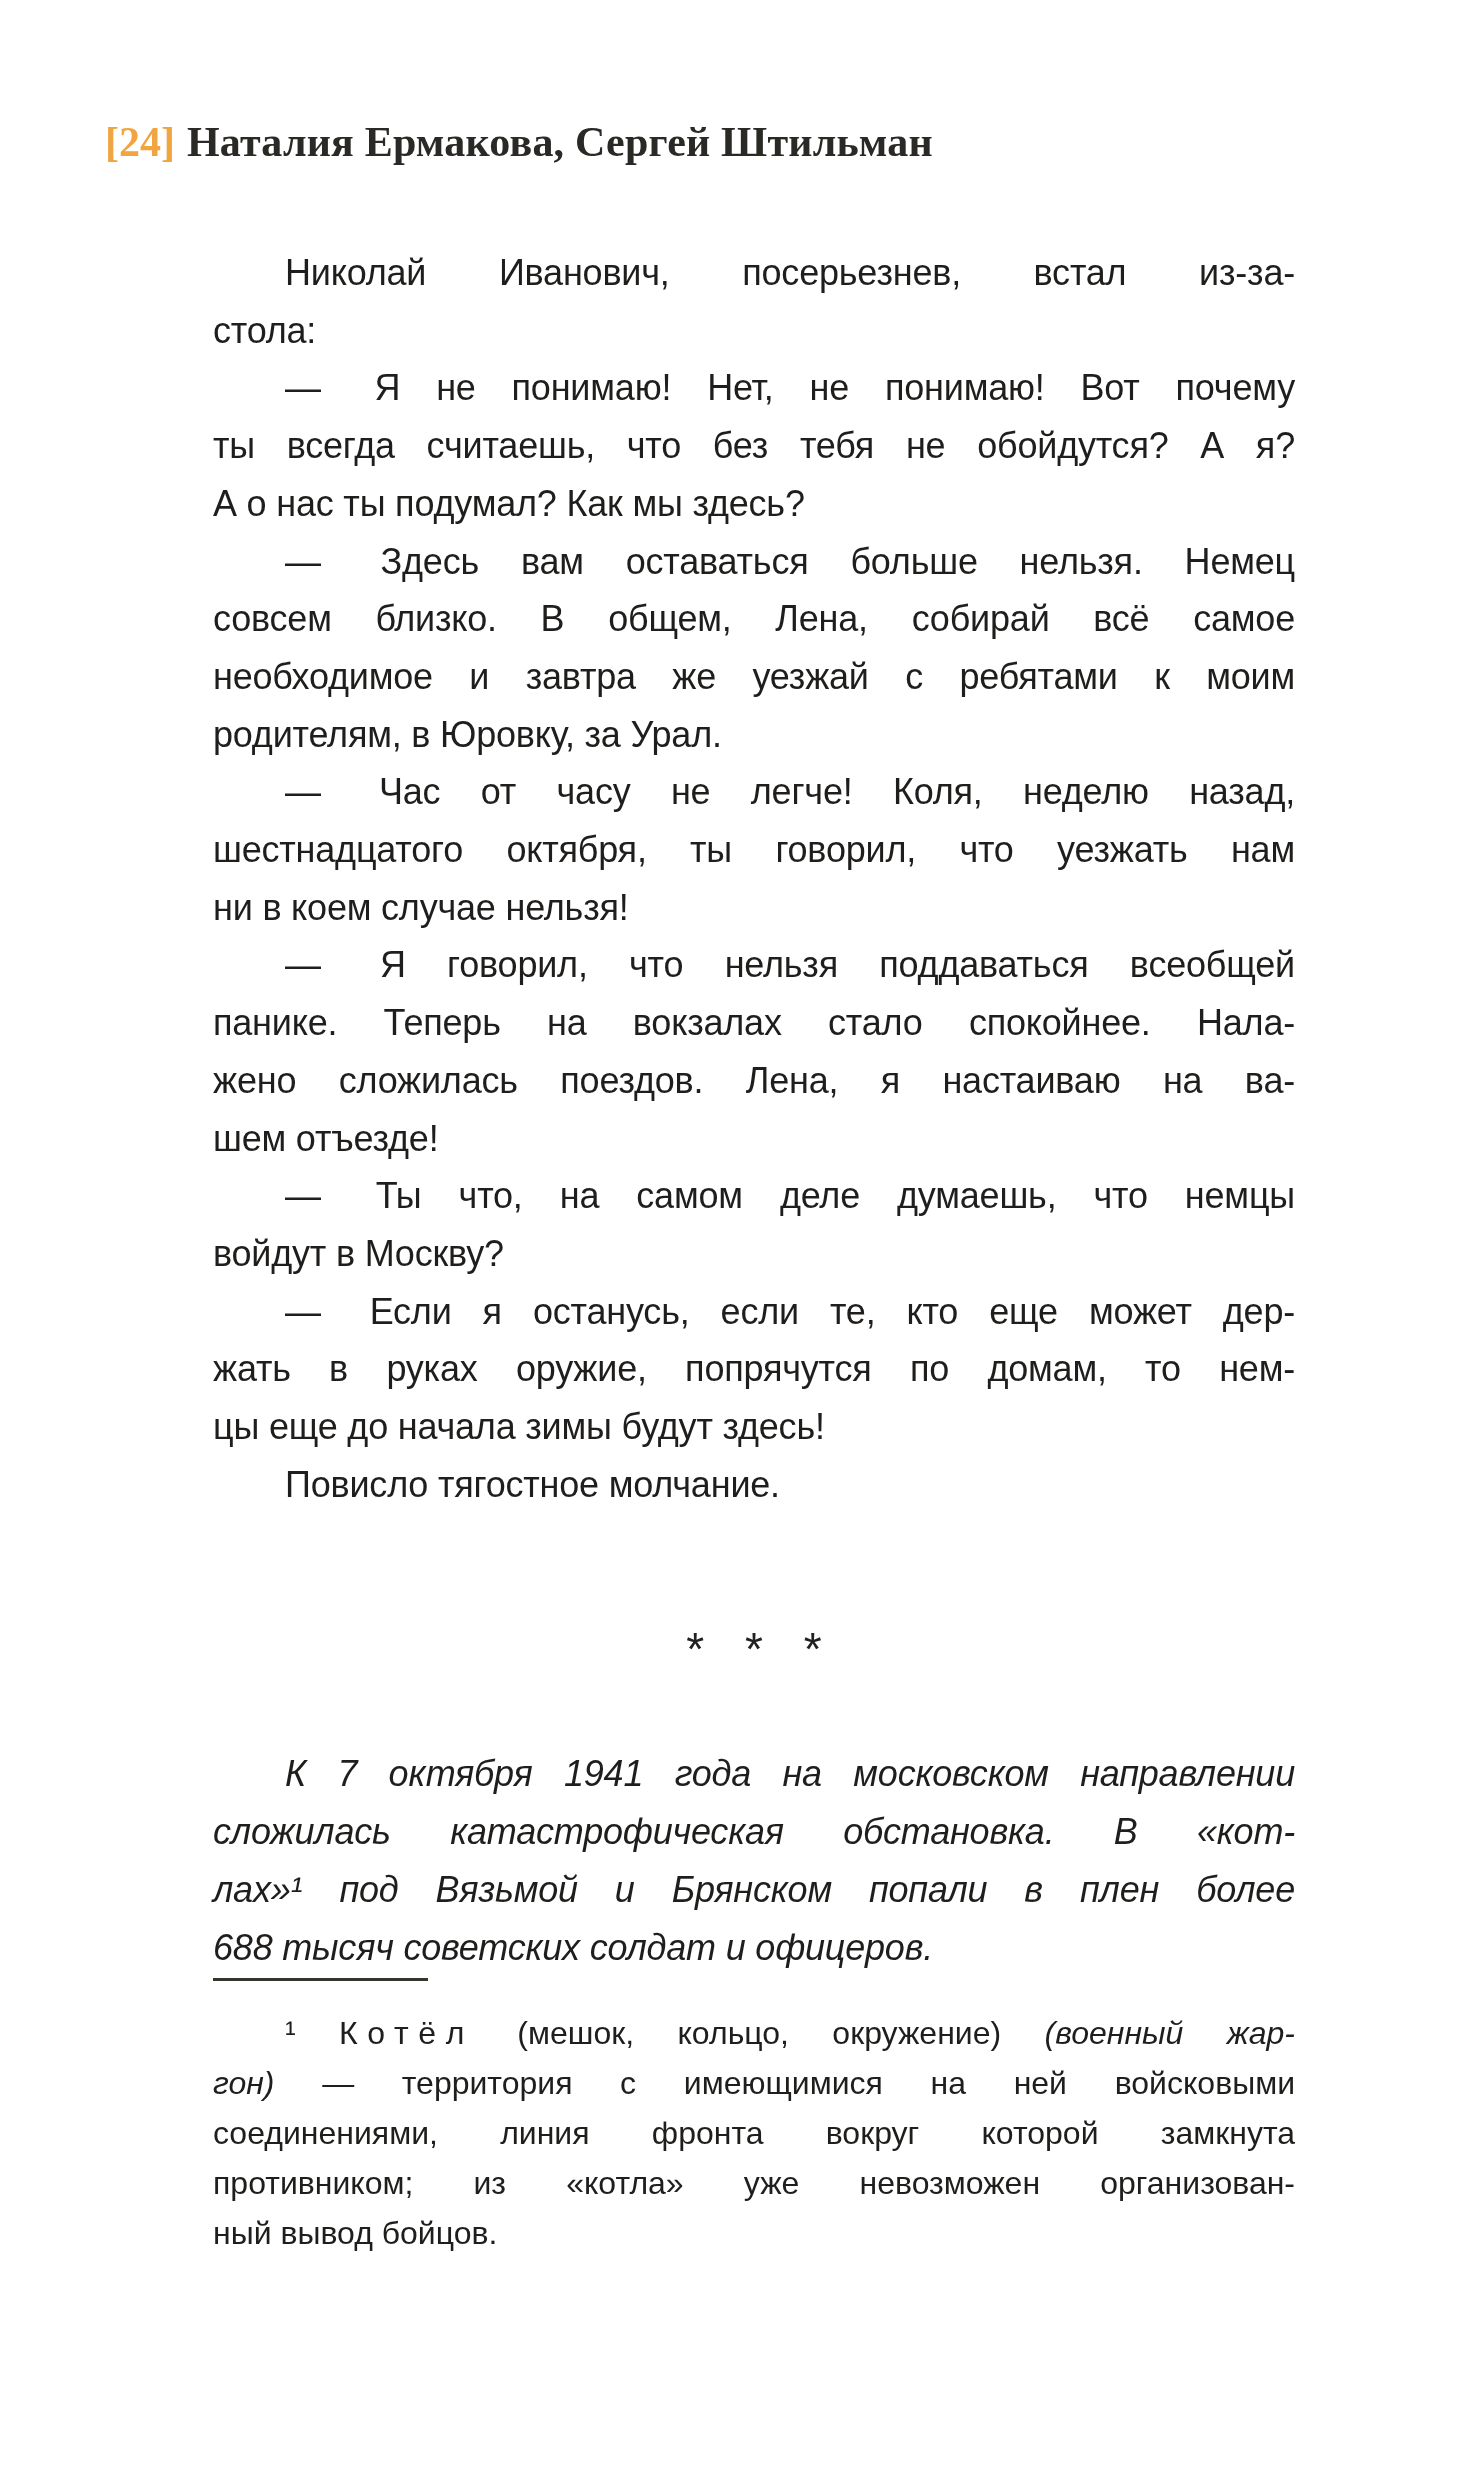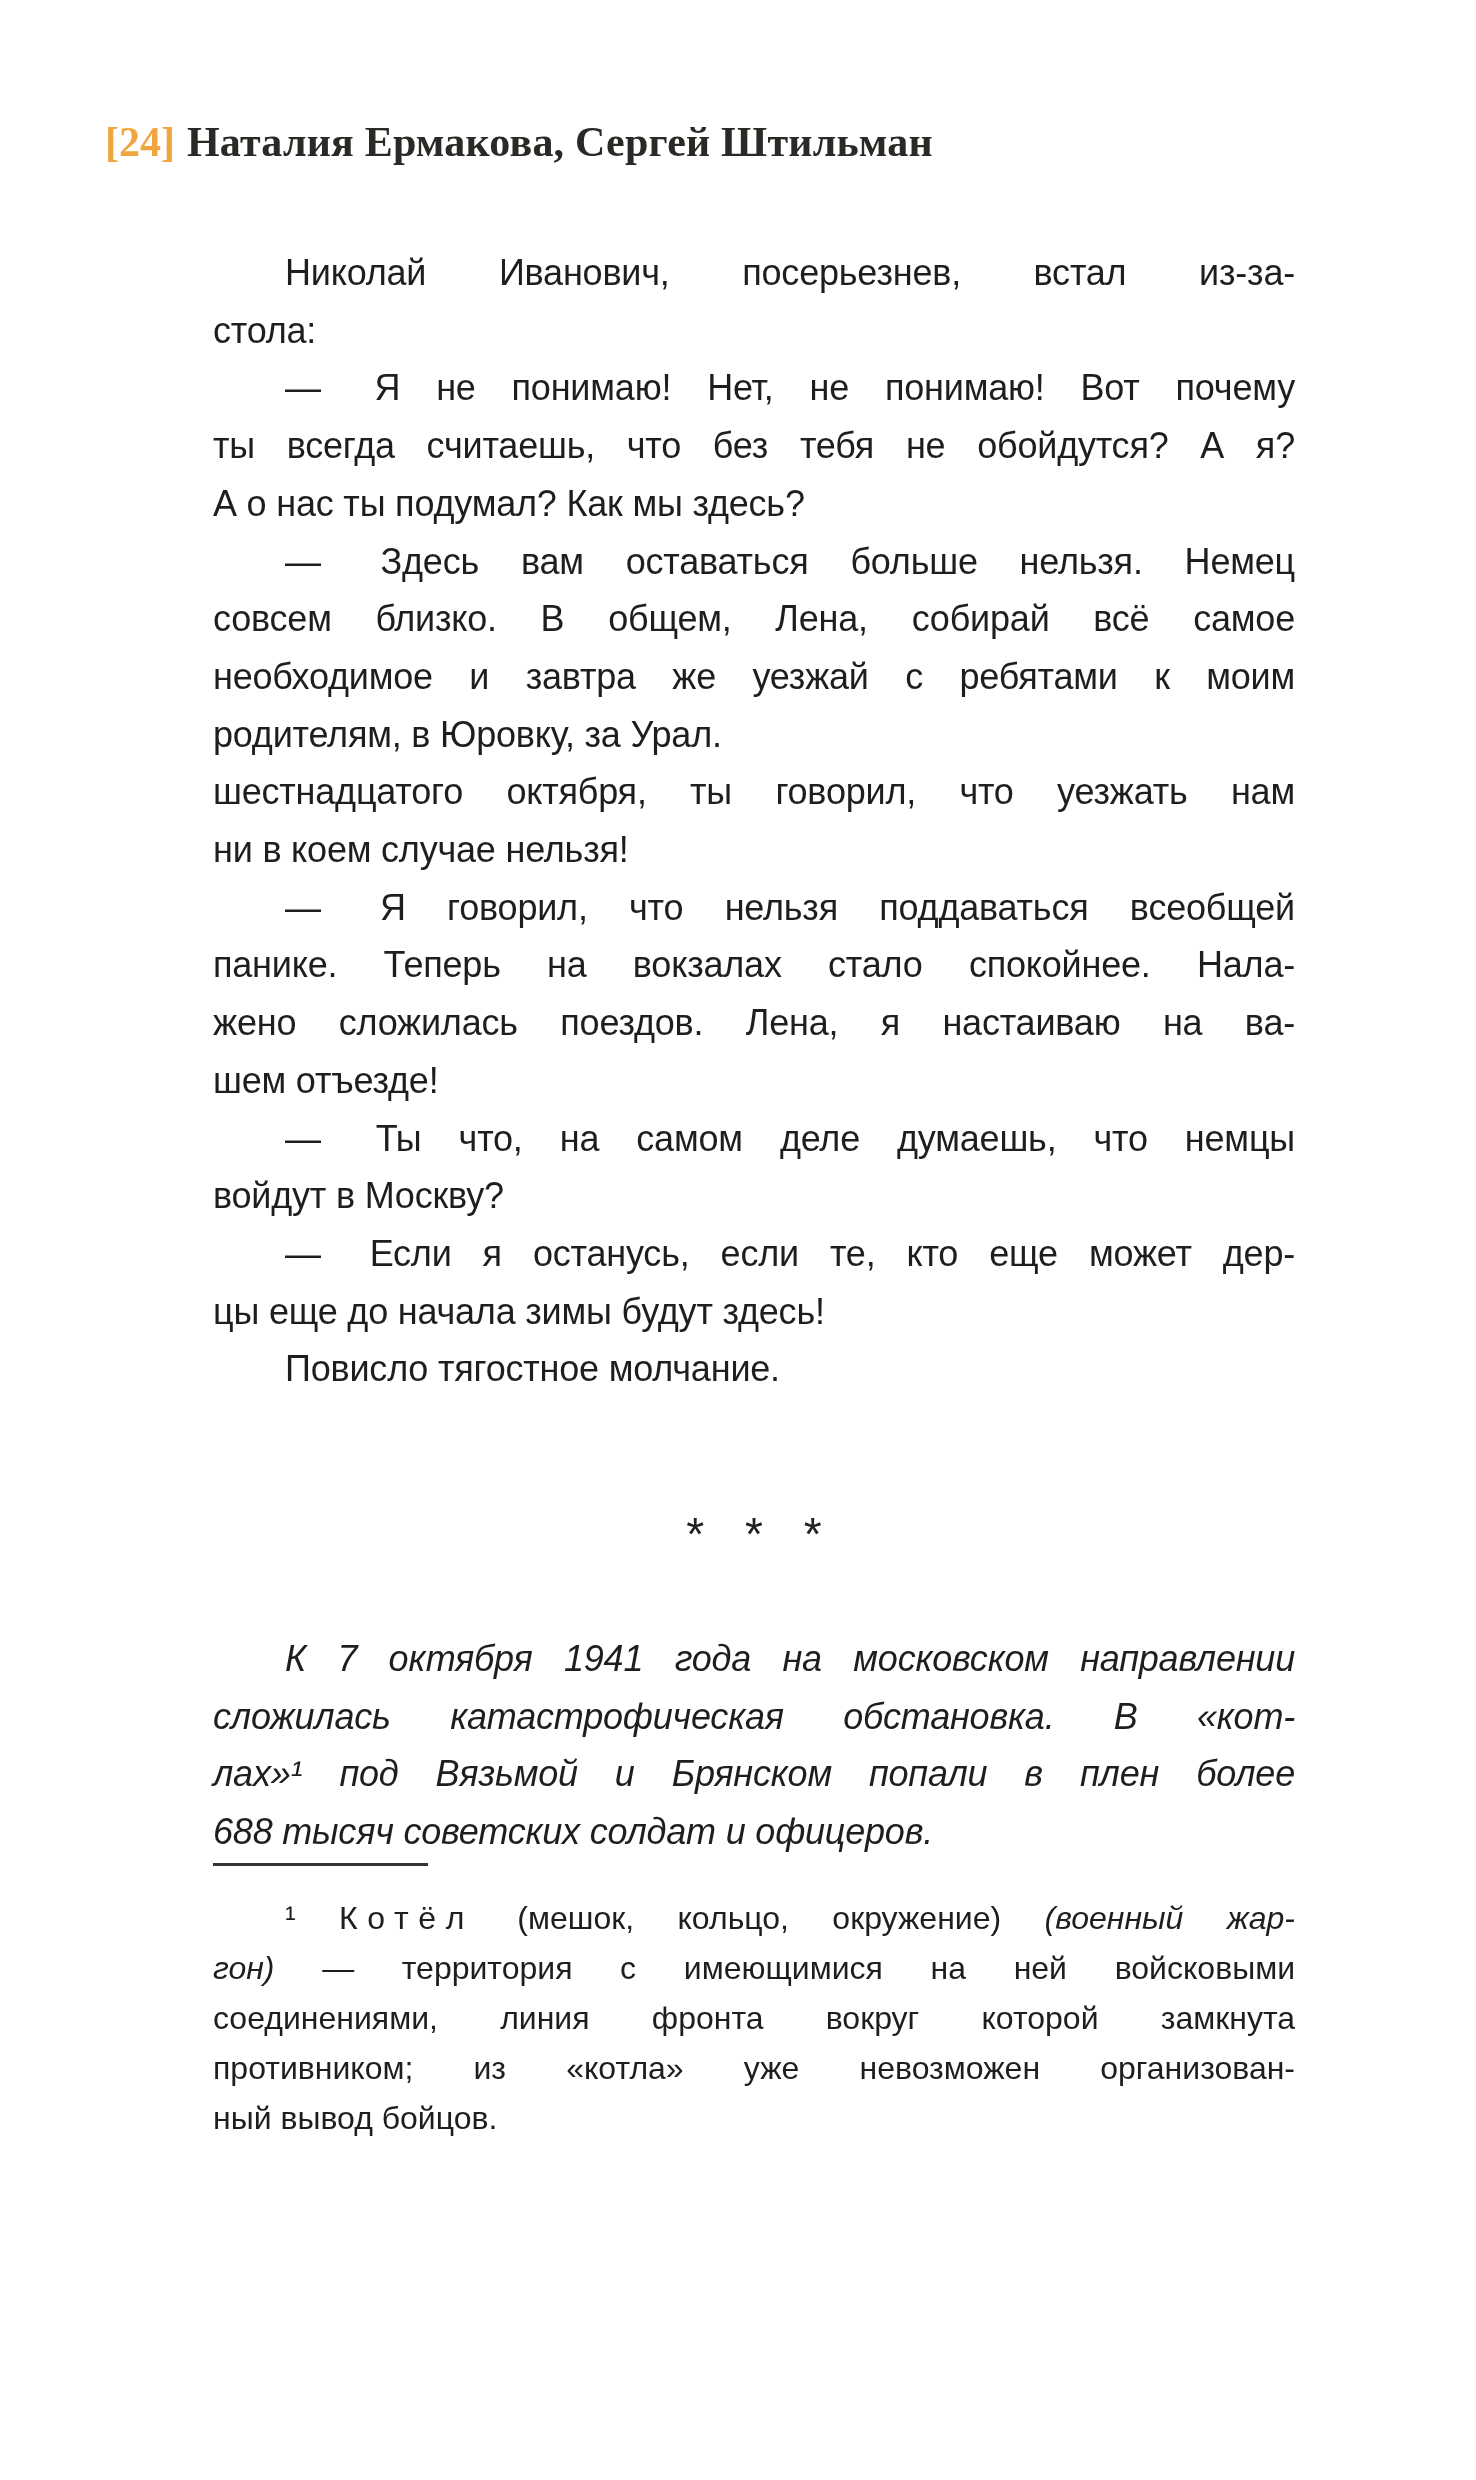--- a/index.html
+++ b/index.html
@@ -101,35 +101,37 @@
           <div class="line just"><span>ты всегда считаешь, что без тебя не обойдутся? А я?</span></div>
           <div class="line"><span>А о нас ты подумал? Как мы здесь?</span></div>
         </div>
         <div class="para">
           <div class="line just ind"><span>—  Здесь вам оставаться больше нельзя. Немец</span></div>
           <div class="line just"><span>совсем близко. В общем, Лена, собирай всё самое</span></div>
           <div class="line just"><span>необходимое и завтра же уезжай с ребятами к моим</span></div>
           <div class="line"><span>родителям, в Юровку, за Урал.</span></div>
         </div>
         <div class="para">
+          <div class="line just ind"><span>—  Час от часу не легче! Коля, неделю назад,</span></div>
           <div class="line just"><span>шестнадцатого октября, ты говорил, что уезжать нам</span></div>
           <div class="line"><span>ни в коем случае нельзя!</span></div>
         </div>
         <div class="para">
           <div class="line just ind"><span>—  Я говорил, что нельзя поддаваться всеобщей</span></div>
           <div class="line just"><span>панике. Теперь на вокзалах стало спокойнее. Нала-</span></div>
           <div class="line just"><span>жено сложилась поездов. Лена, я настаиваю на ва-</span></div>
           <div class="line"><span>шем отъезде!</span></div>
         </div>
         <div class="para">
           <div class="line just ind"><span>—  Ты что, на самом деле думаешь, что немцы</span></div>
           <div class="line"><span>войдут в Москву?</span></div>
         </div>
         <div class="para">
           <div class="line just ind"><span>—  Если я останусь, если те, кто еще может дер-</span></div>
+          <div class="line just"><span>жать в руках оружие, попрячутся по домам, то нем-</span></div>
           <div class="line"><span>цы еще до начала зимы будут здесь!</span></div>
         </div>
         <div class="para">
           <div class="line ind"><span>Повисло тягостное молчание.</span></div>
         </div>
       </div>
 
     <div class="sep">
       <span>* * *</span>
     </div>

